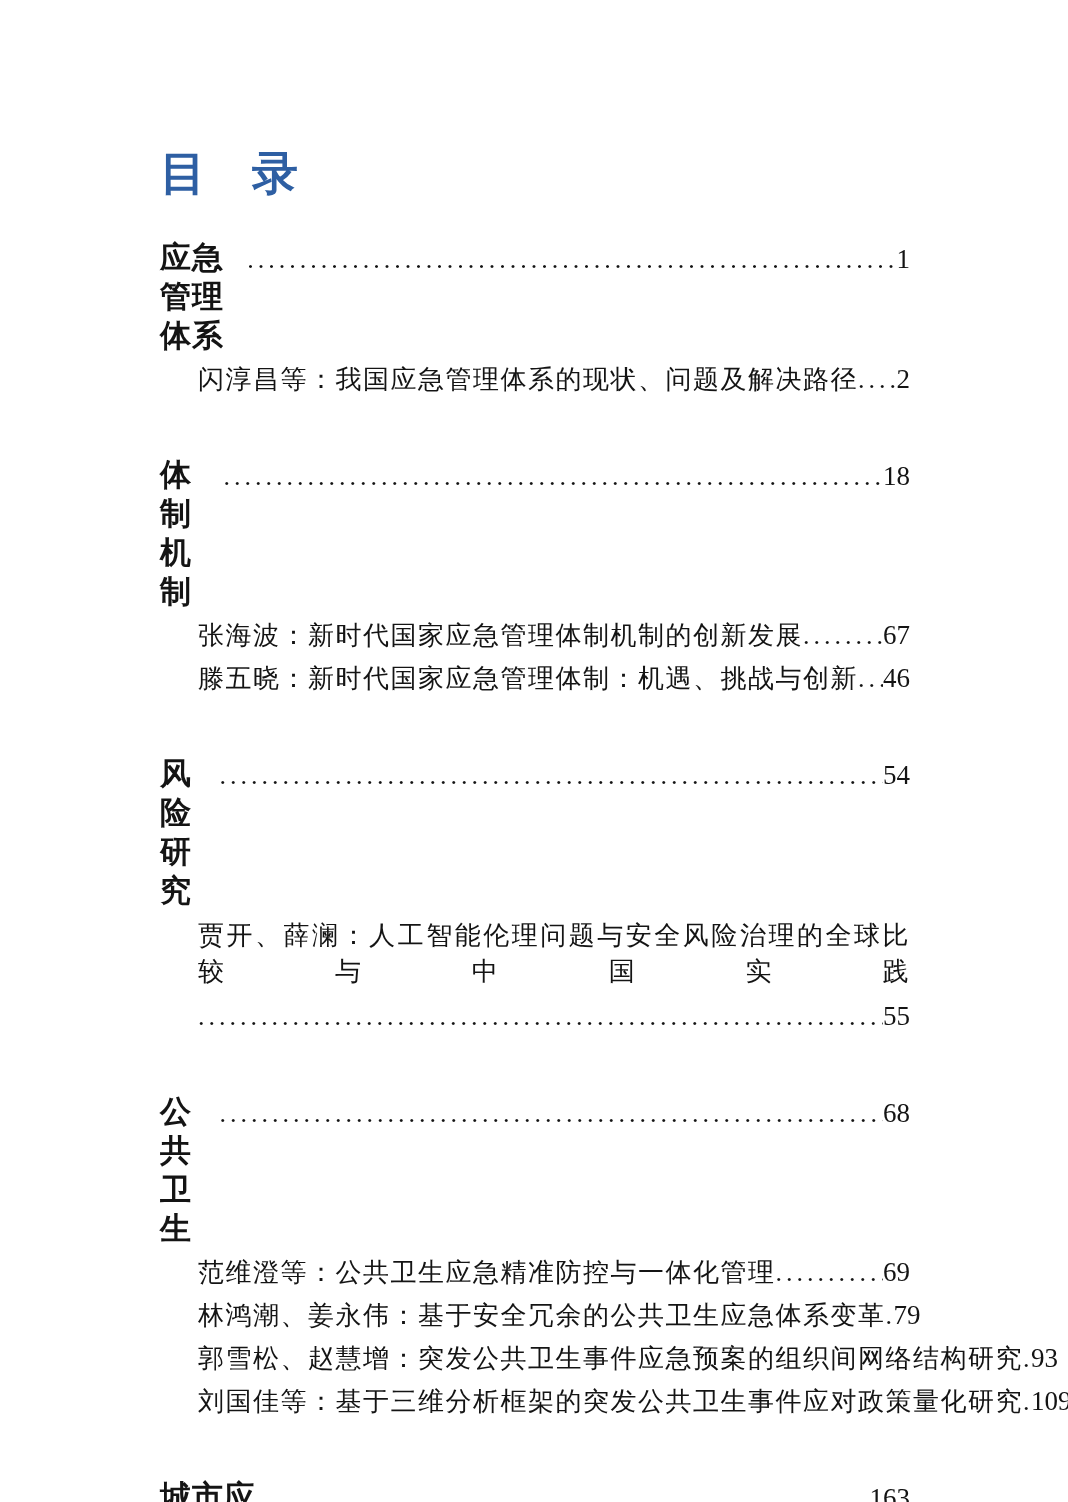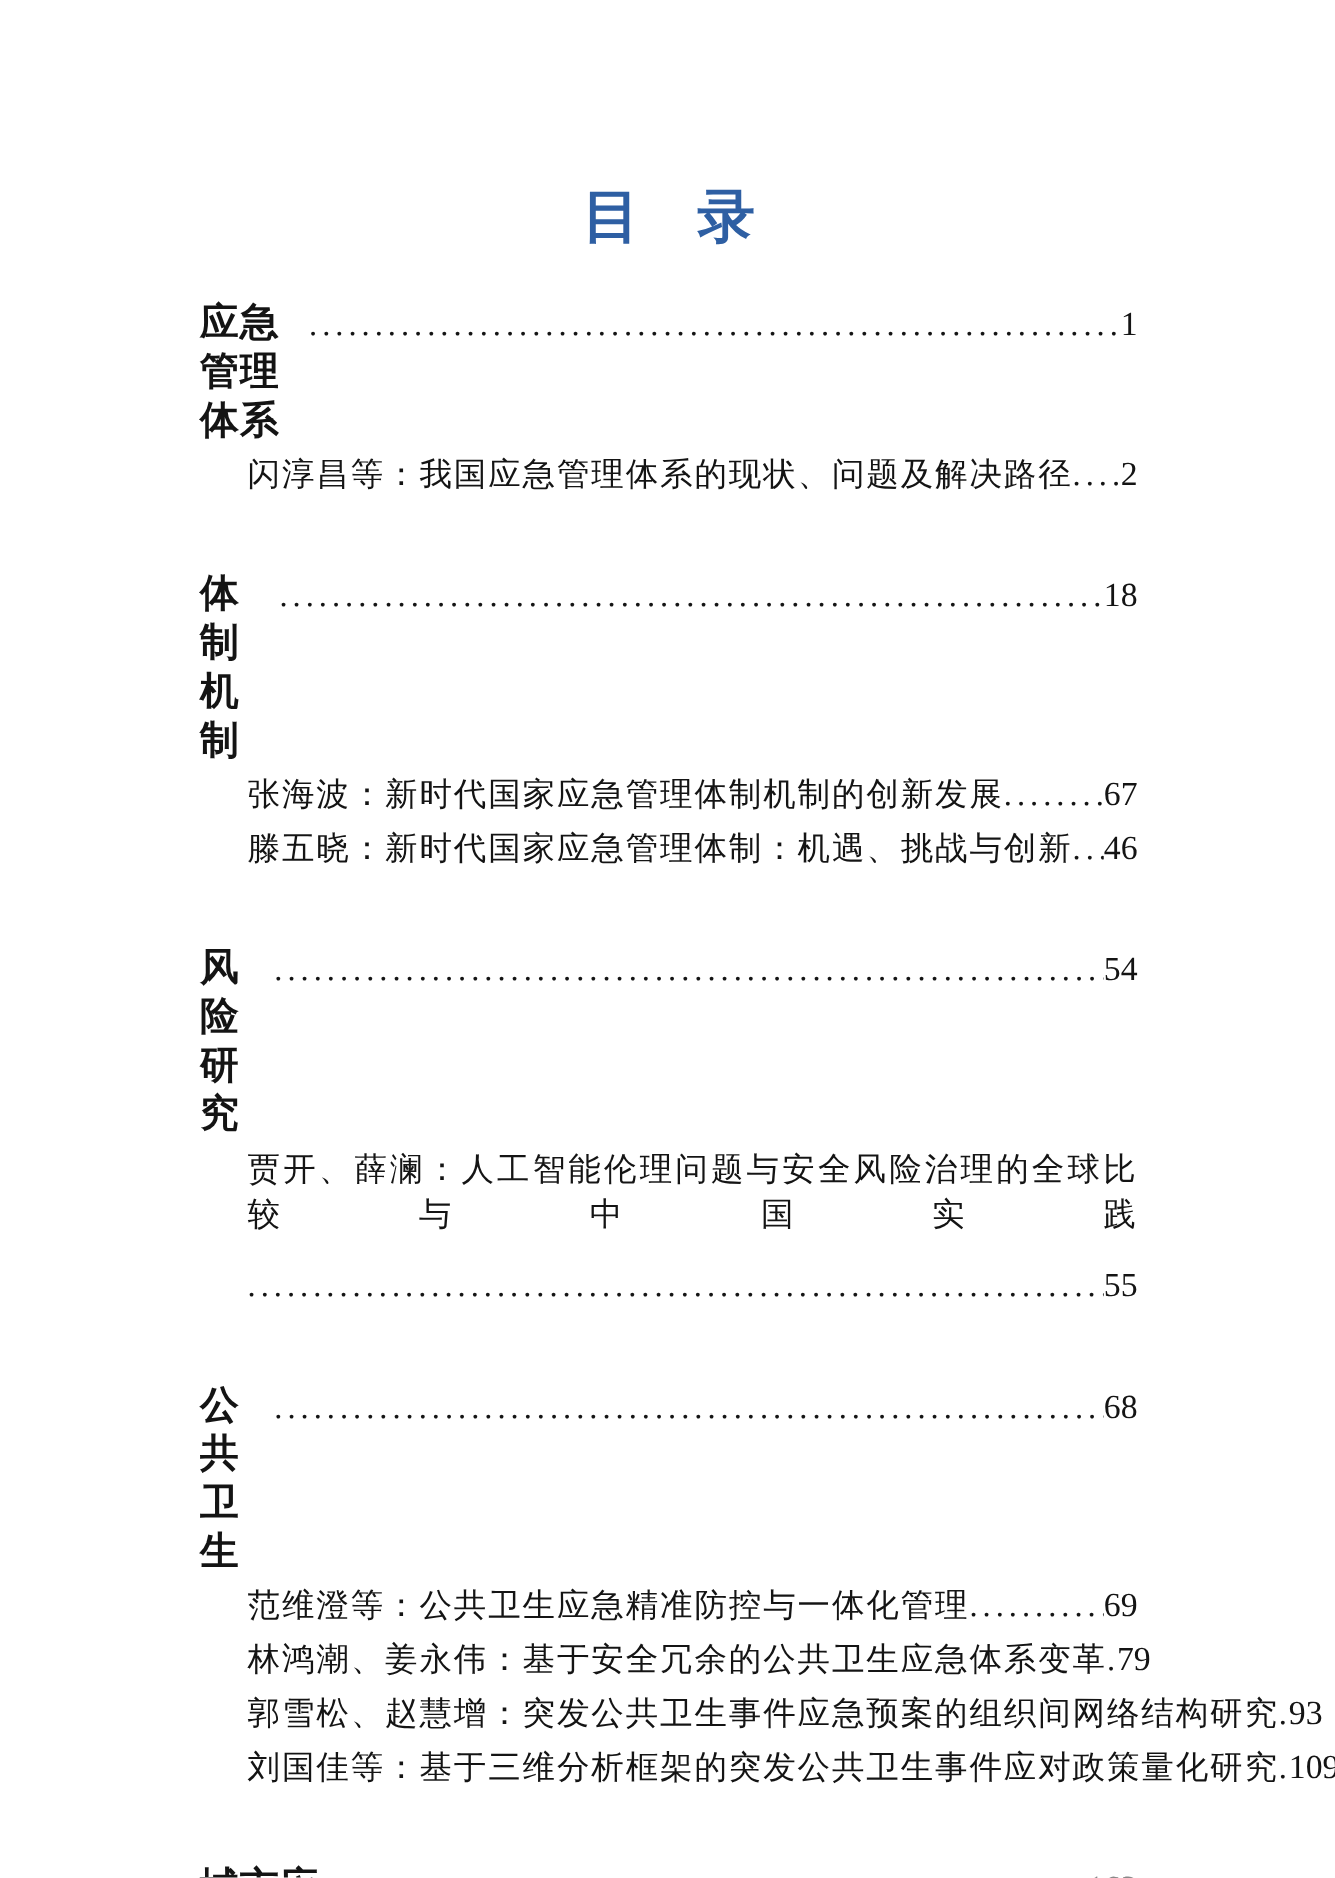--- a/index.html
+++ b/index.html
@@ -10,21 +10,20 @@
     overflow: hidden;
     font-family: "Liberation Sans", sans-serif;
     color: #141414;
   }
   .page {
     width: 1068px; height: 1502px;
     padding: 146px 158px 40px 160px;
   }
   .doc-title {
     margin: 0 0 2px 0;
-    text-align: center;
     font-size: 46px;
     line-height: 1.2;
     font-weight: 700;
     color: #2E5FA3;
     font-family: "Liberation Sans", sans-serif;
   }
   .toc { width: 100%; }
   .section-header {
     display: flex;
     align-items: baseline;
@@ -39,21 +38,21 @@
   .entry-row {
     display: flex;
     align-items: baseline;
     margin-left: 38px;
     margin-top: 6px;
     font-size: 26px;
     line-height: 36px;
     font-family: "Liberation Serif", serif;
     letter-spacing: 1.5px;
   }
-  .entry-row.gap { margin-top: 20px; justify-content: flex-end; }
+  .entry-row.gap { margin-top: 8px; justify-content: flex-end; }
   .pre-line {
     margin-left: 38px;
     margin-top: 8px;
     font-size: 26px;
     line-height: 36px;
     font-family: "Liberation Serif", serif;
     letter-spacing: 1.5px;
     text-align: justify;
     text-align-last: justify;
   }

